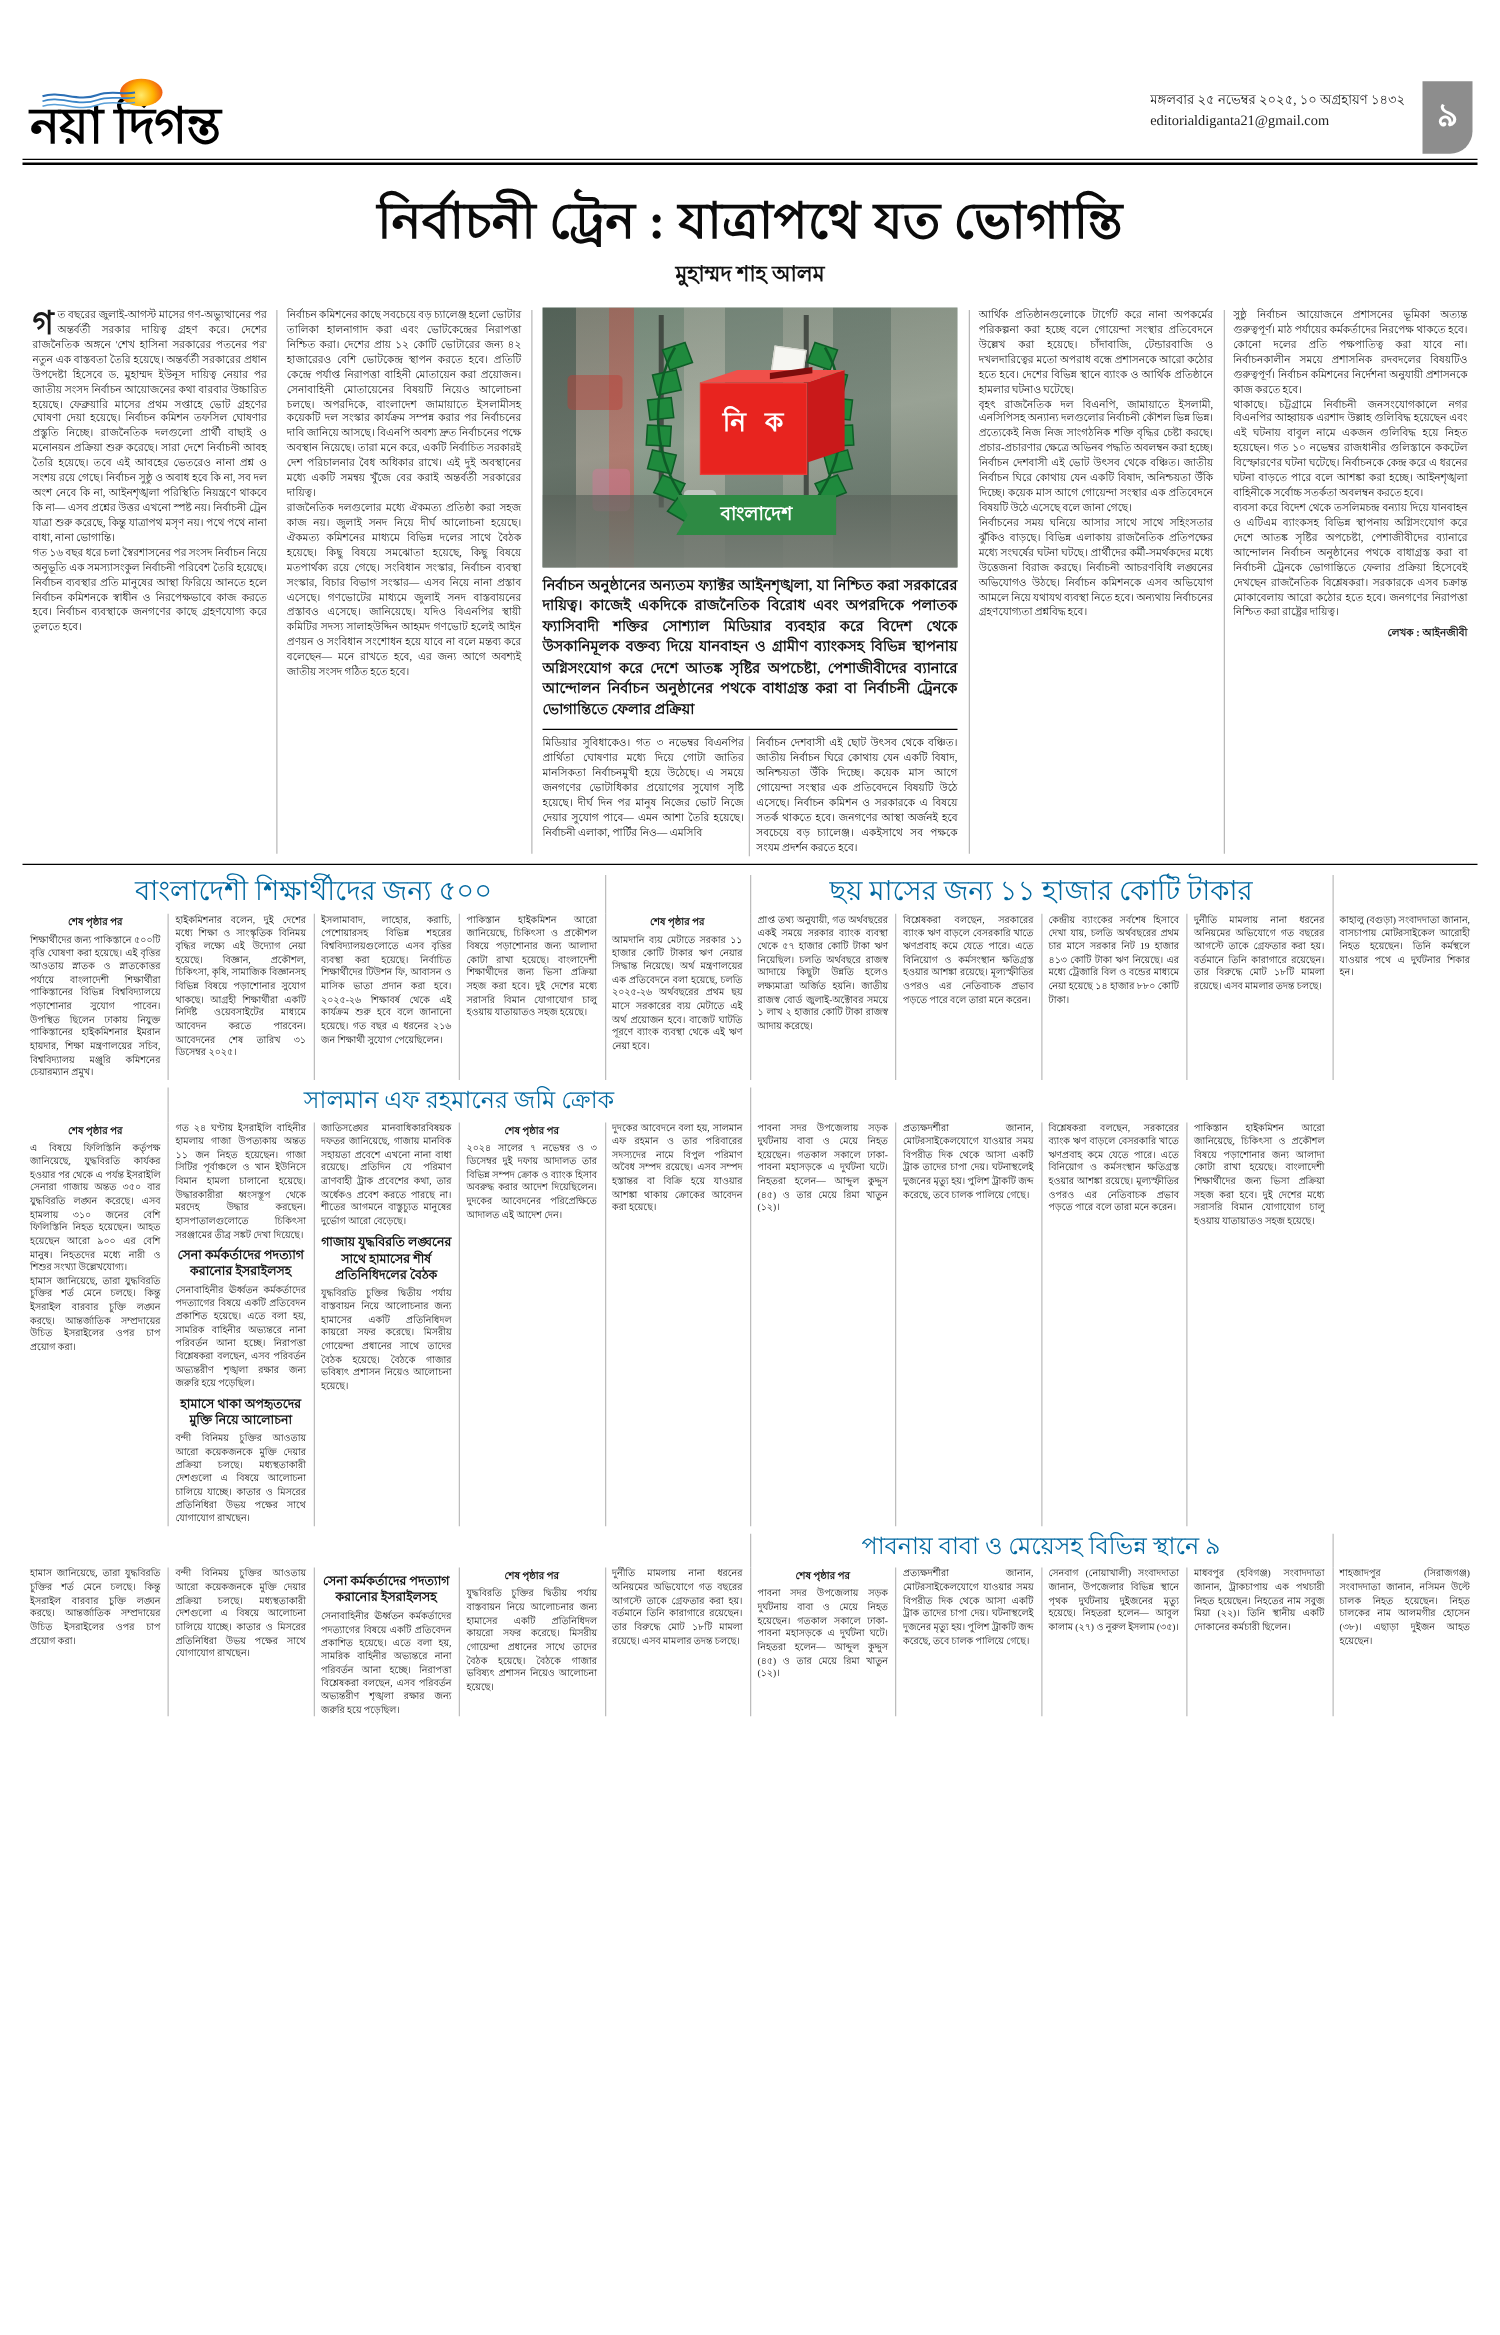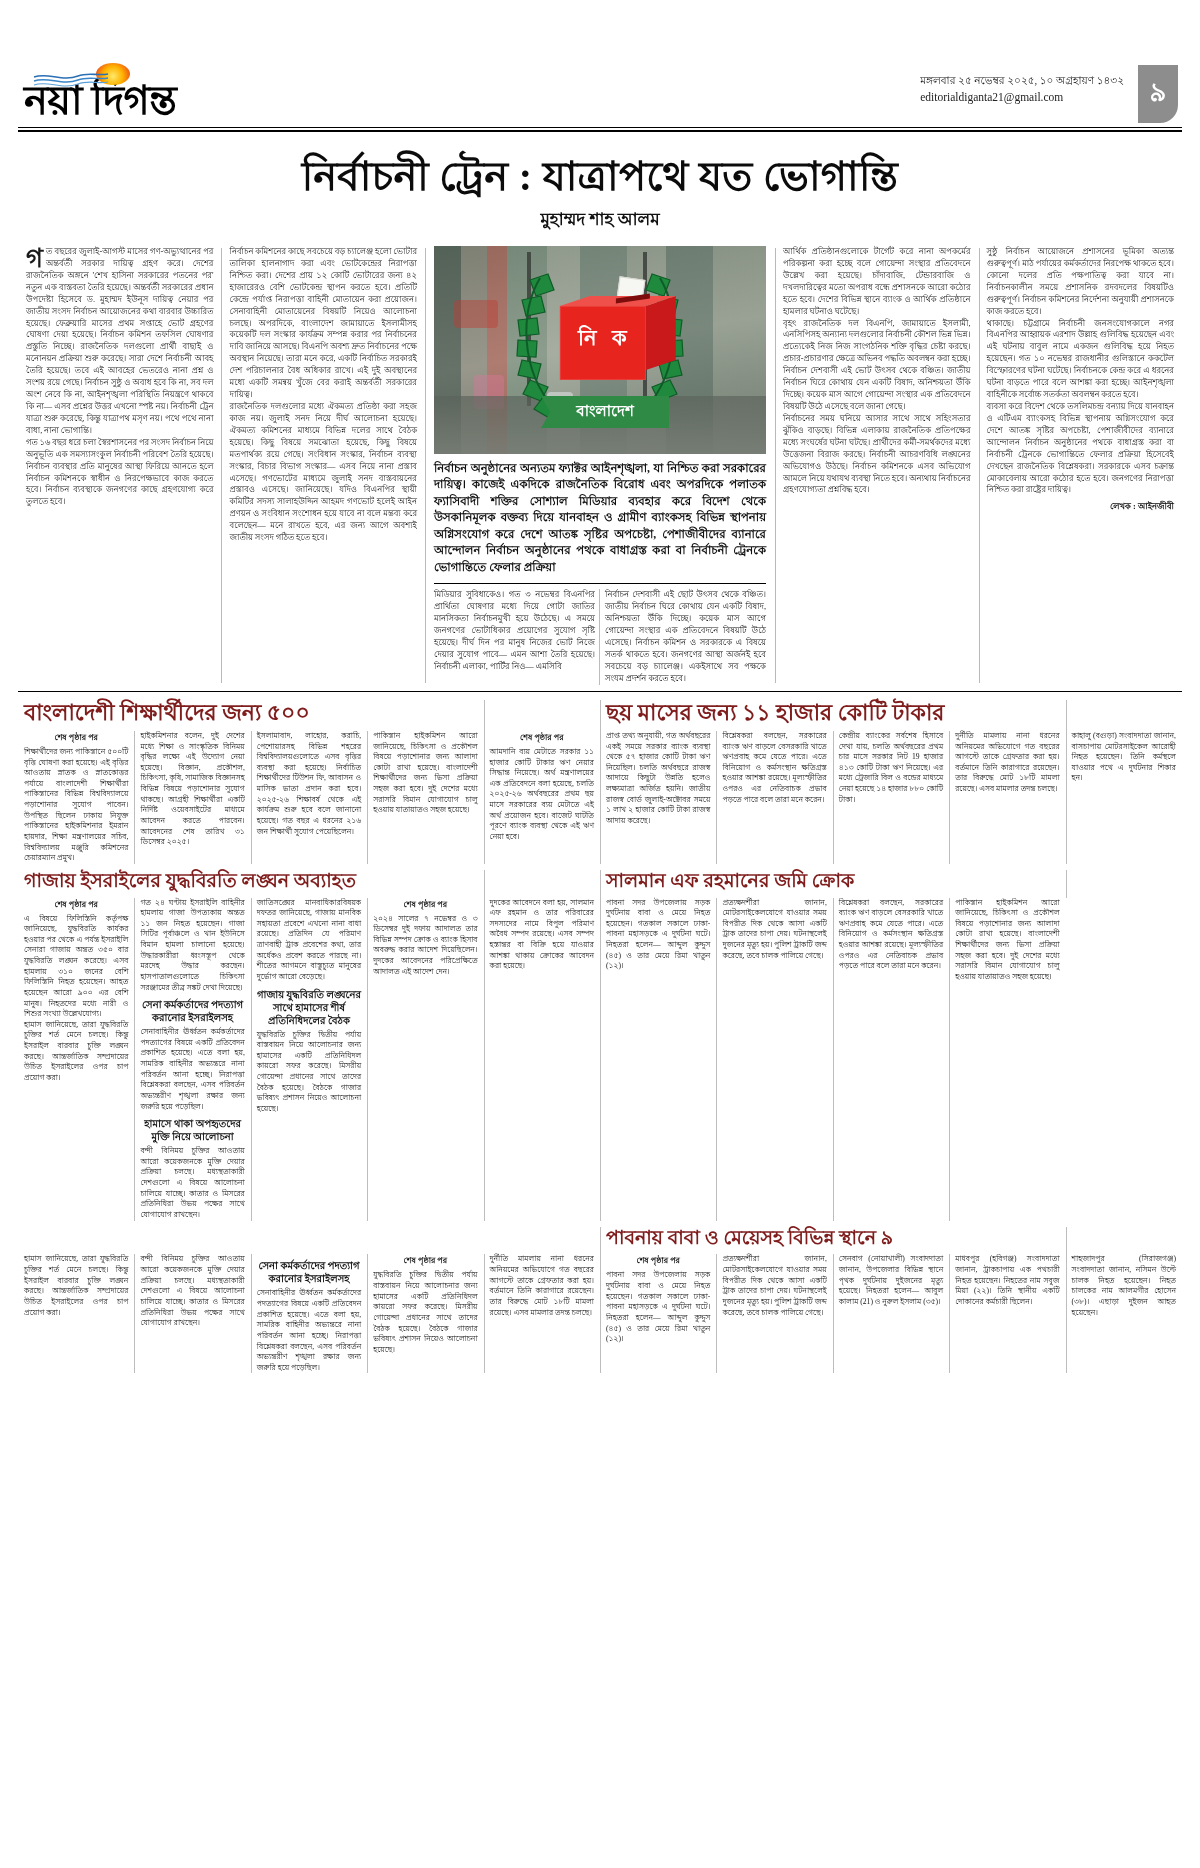--- a/index.html
+++ b/index.html
@@ -264,24 +264,25 @@
   .sign {
     text-align: right;
     font-weight: bold;
     font-size: 8.4px;
     margin-top: 4px;
   }
 
   
   .sec-head {
     font-size: 22px;
-    font-weight: bold;
+    font-weight: normal;
+    text-align: center;
     line-height: 1.2;
     margin: 0 0 5px 0;
-    color: #7f1d1d;
+    color: #0369a1;
   }
   .sec-head.small { font-size: 19px; }
   .contd {
     font-size: 8px;
     font-weight: bold;
     text-align: center;
     margin: 0 0 3px 0;
   }
   .sub-head {
     font-size: 10px;
@@ -466,23 +467,20 @@
       </div>
       <div class="cell">
         <div class="tiny">দুর্নীতি মামলায় নানা ধরনের অনিয়মের অভিযোগে গত বছরের আগস্টে তাকে গ্রেফতার করা হয়। বর্তমানে তিনি কারাগারে রয়েছেন। তার বিরুদ্ধে মোট ১৮টি মামলা রয়েছে। এসব মামলার তদন্ত চলছে।</div>
       </div>
       <div class="cell">
         <div class="tiny">কাহালু (বগুড়া) সংবাদদাতা জানান, বাসচাপায় মোটরসাইকেল আরোহী নিহত হয়েছেন। তিনি কর্মস্থলে যাওয়ার পথে এ দুর্ঘটনার শিকার হন।</div>
       </div>
     </div>
 
     <div class="grid10">
-      <div class="cell span-head" style="border:0">
-        <div class="sec-head small">গাজায় ইসরাইলের যুদ্ধবিরতি লঙ্ঘন অব্যাহত</div>
-      </div>
       <div class="cell" style="grid-column: span 1"></div>
       <div class="cell span-head">
         <div class="sec-head small">সালমান এফ রহমানের জমি ক্রোক</div>
       </div>
       <div class="cell" style="grid-column: span 1"></div>
     </div>
 
     <div class="grid10 rowband">
       <div class="cell">
         <div class="contd">শেষ পৃষ্ঠার পর</div>
@@ -549,21 +547,21 @@
         <div class="tiny">দুর্নীতি মামলায় নানা ধরনের অনিয়মের অভিযোগে গত বছরের আগস্টে তাকে গ্রেফতার করা হয়। বর্তমানে তিনি কারাগারে রয়েছেন। তার বিরুদ্ধে মোট ১৮টি মামলা রয়েছে। এসব মামলার তদন্ত চলছে।</div>
       </div>
       <div class="cell">
         <div class="contd">শেষ পৃষ্ঠার পর</div>
         <div class="tiny">পাবনা সদর উপজেলায় সড়ক দুর্ঘটনায় বাবা ও মেয়ে নিহত হয়েছেন। গতকাল সকালে ঢাকা-পাবনা মহাসড়কে এ দুর্ঘটনা ঘটে। নিহতরা হলেন— আব্দুল কুদ্দুস (৪৫) ও তার মেয়ে রিমা খাতুন (১২)।</div>
       </div>
       <div class="cell">
         <div class="tiny">প্রত্যক্ষদর্শীরা জানান, মোটরসাইকেলযোগে যাওয়ার সময় বিপরীত দিক থেকে আসা একটি ট্রাক তাদের চাপা দেয়। ঘটনাস্থলেই দুজনের মৃত্যু হয়। পুলিশ ট্রাকটি জব্দ করেছে, তবে চালক পালিয়ে গেছে।</div>
       </div>
       <div class="cell">
-        <div class="tiny">সেনবাগ (নোয়াখালী) সংবাদদাতা জানান, উপজেলার বিভিন্ন স্থানে পৃথক দুর্ঘটনায় দুইজনের মৃত্যু হয়েছে। নিহতরা হলেন— আবুল কালাম (21) ও নুরুল ইসলাম (৩৫)।</div>
+        <div class="tiny">সেনবাগ (নোয়াখালী) সংবাদদাতা জানান, উপজেলার বিভিন্ন স্থানে পৃথক দুর্ঘটনায় দুইজনের মৃত্যু হয়েছে। নিহতরা হলেন— আবুল কালাম (২৭) ও নুরুল ইসলাম (৩৫)।</div>
       </div>
       <div class="cell">
         <div class="tiny">মাধবপুর (হবিগঞ্জ) সংবাদদাতা জানান, ট্রাকচাপায় এক পথচারী নিহত হয়েছেন। নিহতের নাম সবুজ মিয়া (২২)। তিনি স্থানীয় একটি দোকানের কর্মচারী ছিলেন।</div>
       </div>
       <div class="cell">
         <div class="tiny">শাহজাদপুর (সিরাজগঞ্জ) সংবাদদাতা জানান, নসিমন উল্টে চালক নিহত হয়েছেন। নিহত চালকের নাম আলমগীর হোসেন (৩৮)। এছাড়া দুইজন আহত হয়েছেন।</div>
       </div>
     </div>
 
   </div>

